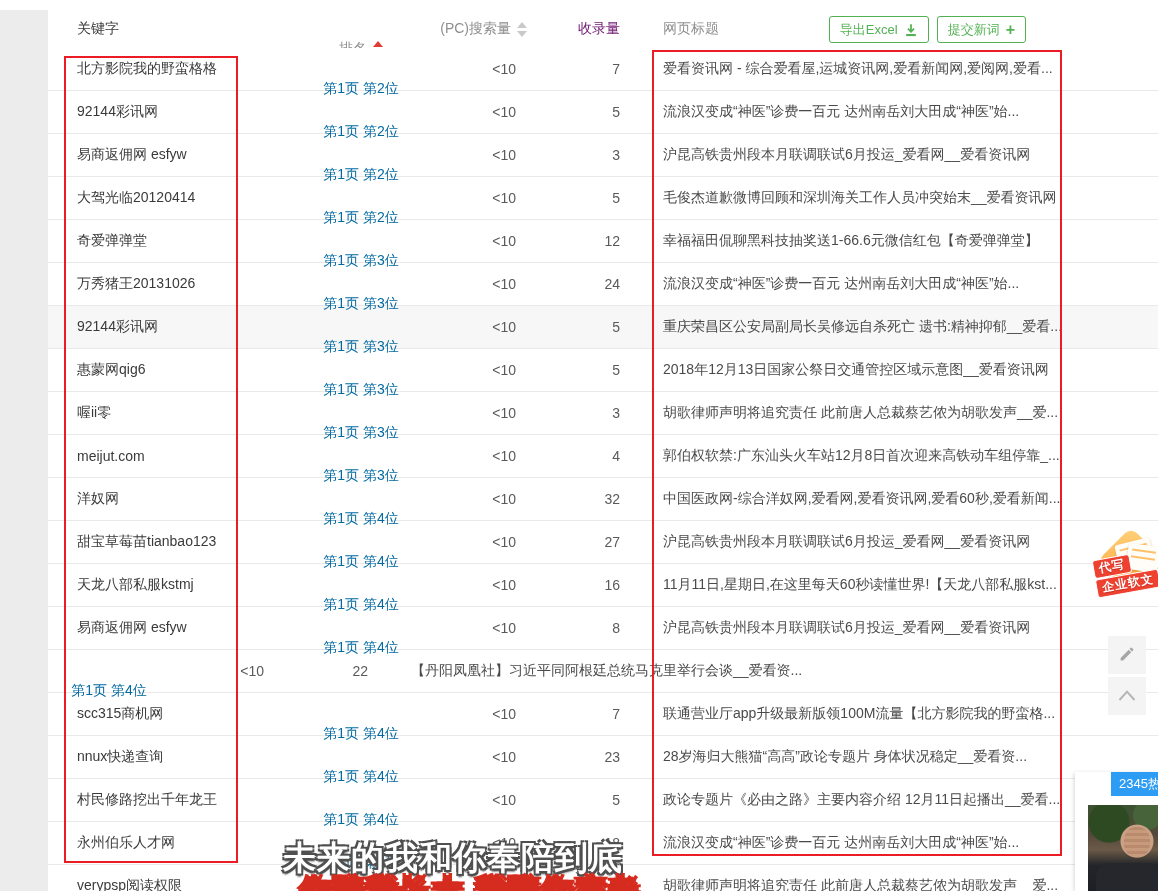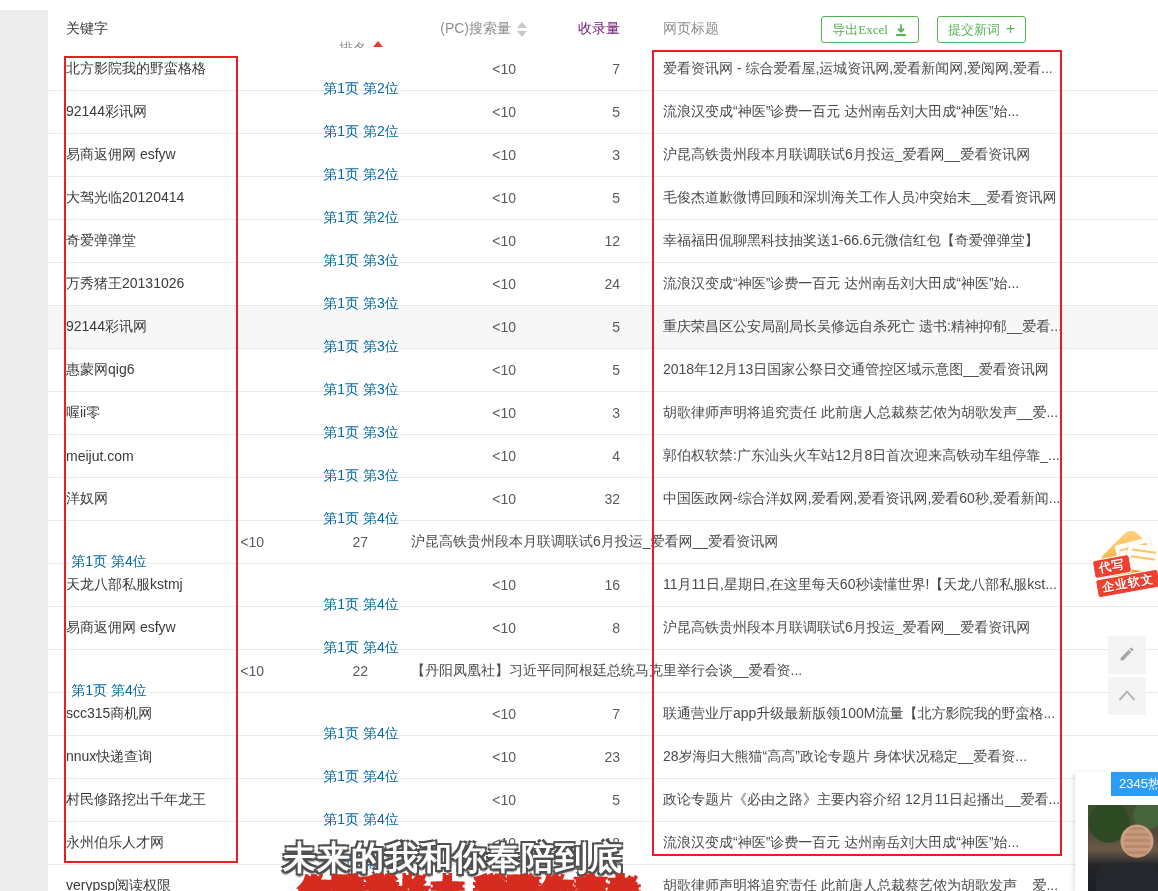--- a/index.html
+++ b/index.html
@@ -9,41 +9,41 @@
   .left-gutter { position:absolute; left:0; top:10px; width:48px; height:881px; background:#ececec; }
 
   
   .thead { position:absolute; left:48px; top:10px; right:0; height:38px; background:#fff;
     display:flex; align-items:center; color:#8f8f8f; font-size:14px; }
   .rows { position:absolute; left:48px; top:48px; right:0; }
   .row { height:43px; display:flex; align-items:center; border-bottom:1px solid #e9e9e9;
     font-size:14px; background:#fff; }
   .row.hl { background:#f7f7f7; }
 
-  .c-kw   { width:252px; padding-left:18px; color:#3a3a3a; white-space:nowrap; overflow:hidden; }
+  .c-kw   { width:252px; padding-left:29px; color:#3a3a3a; white-space:nowrap; overflow:hidden; }
   .c-rank { width:122px; text-align:center; white-space:nowrap;margin-top:39px; }
   .c-vol  { width:105px; text-align:right; padding-right:11px; color:#5a5a5a; }
   .c-idx  { width:95px;  text-align:right; padding-right:2px;  color:#5a5a5a; }
   .c-title{ flex:1; margin-left:41px; padding-right:98px; color:#4a4a4a;
     white-space:nowrap; overflow:hidden; }
   .thead .c-vol { color:#8f8f8f; padding-right:0; }
   .thead .c-idx { color:#701a75; }
   .thead .c-title { color:#8f8f8f; }
   .rank-link { color:#0369a1; text-decoration:none; cursor:pointer; }
 
   .sorter { display:inline-flex; flex-direction:column; vertical-align:middle;
     margin-left:6px; gap:3px; }
   .tri-up { width:0; height:0; border-left:5px solid transparent; border-right:5px solid transparent;
     border-bottom:6px solid #c9c9c9; }
   .tri-down { width:0; height:0; border-left:5px solid transparent; border-right:5px solid transparent;
     border-top:6px solid #c9c9c9; }
   .tri-up.active { border-bottom-color:#e03c31; }
 
   
-  .toolbar { position:absolute; top:16px; right:132px; display:flex; gap:18px;font-family:Liberation Serif, serif; }
+  .toolbar { position:absolute; top:16px; right:132px; display:flex; gap:8px; }
   .gbtn { display:inline-flex; align-items:center; gap:6px; height:27px; padding:0 10px;
     background:#fff; border:1px solid #52b152; border-radius:3px; color:#52b152;
     font-size:13px; cursor:pointer; font-family:inherit; }
   .gbtn svg { display:block; }
   .plus { font-size:16px; font-weight:bold; line-height:1; }
 
   
   .redbox { position:absolute; border:2px solid #ec1c24; pointer-events:none; z-index:5; }
   .redbox-kw    { left:64px;  top:56px; width:174px; height:807px; }
   .redbox-title { left:652px; top:50px; width:410px; height:806px; }
@@ -209,20 +209,21 @@
         <div class="c-title">郭伯权软禁:广东汕头火车站12月8日首次迎来高铁动车组停靠_...</div>
       </div>
       <div class="row">
         <div class="c-kw">洋奴网</div>
         <div class="c-rank"><a class="rank-link">第1页 第4位</a></div>
         <div class="c-vol">&lt;10</div>
         <div class="c-idx">32</div>
         <div class="c-title">中国医政网-综合洋奴网,爱看网,爱看资讯网,爱看60秒,爱看新闻...</div>
       </div>
       <div class="row">
+        <div class="c-kw">甜宝草莓苗tianbao123</div>
         <div class="c-rank"><a class="rank-link">第1页 第4位</a></div>
         <div class="c-vol">&lt;10</div>
         <div class="c-idx">27</div>
         <div class="c-title">沪昆高铁贵州段本月联调联试6月投运_爱看网__爱看资讯网</div>
       </div>
       <div class="row">
         <div class="c-kw">天龙八部私服kstmj</div>
         <div class="c-rank"><a class="rank-link">第1页 第4位</a></div>
         <div class="c-vol">&lt;10</div>
         <div class="c-idx">16</div>

